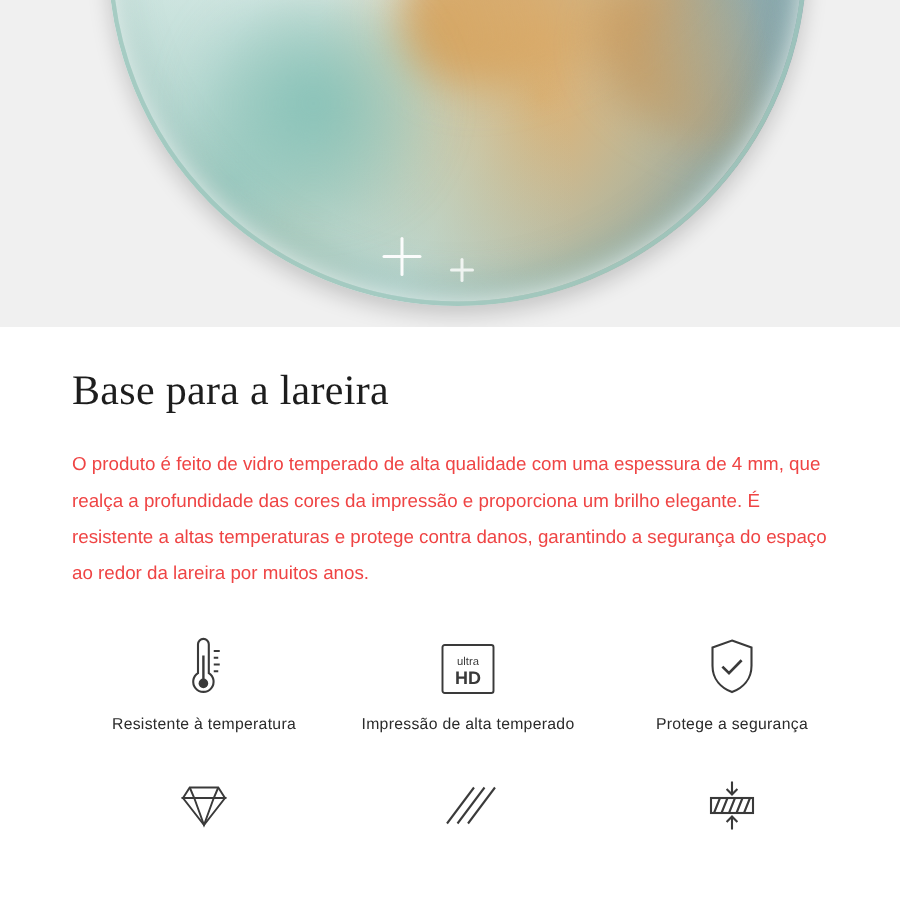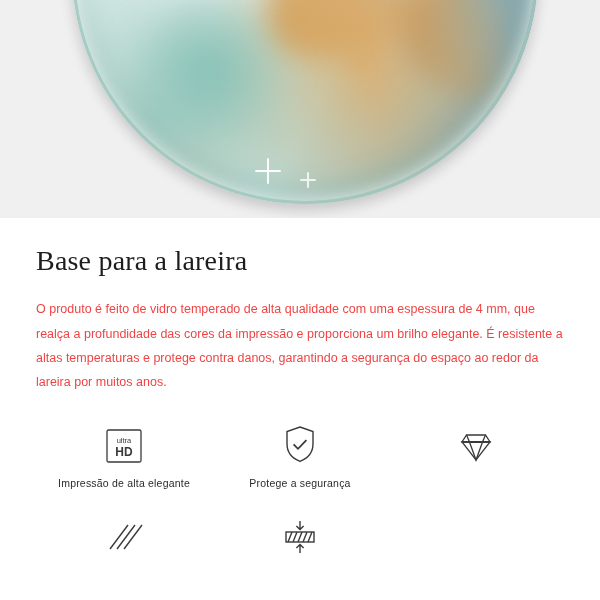--- a/index.html
+++ b/index.html
@@ -92,21 +92,21 @@
     background: #ffffff;
     border-radius: 2px;
   }
   .sparkle::before { left: 50%; top: 0; width: 2px; height: 100%; margin-left: -1px; }
   .sparkle::after { top: 50%; left: 0; height: 2px; width: 100%; margin-top: -1px; }
   .sp1 { left: 255px; top: 158px; opacity: 0.95; }
   .sp2 { left: 300px; top: 172px; width: 16px; height: 16px; opacity: 0.8; }
 
   
   .content {
-    padding: 0 36px;
+    padding: 0 48px;
   }
   .headline {
     margin: 24px 0 0 0;
     font-family: "Liberation Serif", serif;
     font-size: 28px;
     line-height: 1.33;
     font-weight: 400;
     color: #1d1d1d;
     letter-spacing: 0.2px;
   }
@@ -166,30 +166,41 @@
 
   <div class="content">
     <h1 class="headline">
       <span>Base para a lareira</span>
     </h1>
 
     <p class="body-copy">O produto é feito de vidro temperado de alta qualidade com uma espessura de 4 mm, que realça a profundidade das cores da impressão e proporciona um brilho elegante. É resistente a altas temperaturas e protege contra danos, garantindo a segurança do espaço ao redor da lareira por muitos anos.</p>
 
     <div class="features">
 
+      <div class="feature">
+        <div class="feature-icon">
+          <svg width="34" height="44" viewBox="0 0 34 44" fill="none" stroke="#3a3a3a" stroke-width="1.4">
+            <path d="M13 6.5a3.6 3.6 0 0 1 7.2 0v19.2a6.8 6.8 0 1 1-7.2 0V6.5z"></path>
+            <circle cx="16.6" cy="32.6" r="3.2" fill="#3a3a3a" stroke="none"></circle>
+            <path d="M16.6 29.6V14" stroke-width="1.6"></path>
+            <path d="M23.5 11h4M23.5 15.5h3M23.5 20h4M23.5 24.5h3"></path>
+          </svg>
+        </div>
+        <div class="feature-label">Resistente à temperatura</div>
+      </div>
 
       <div class="feature">
         <div class="feature-icon">
           <svg width="42" height="42" viewBox="0 0 42 42" fill="none" stroke="#3a3a3a" stroke-width="1.3">
             <rect x="4" y="5" width="34" height="32" rx="1.5"></rect>
             <text x="21" y="18" font-family="Liberation Sans, sans-serif" font-size="7.5" fill="#3a3a3a" stroke="none" text-anchor="middle">ultra</text>
             <text x="21" y="31" font-family="Liberation Sans, sans-serif" font-size="12" font-weight="bold" fill="#3a3a3a" stroke="none" text-anchor="middle">HD</text>
           </svg>
         </div>
-        <div class="feature-label">Impressão de alta elegante</div>
+        <div class="feature-label">Impressão de alta temperado</div>
       </div>
 
       <div class="feature">
         <div class="feature-icon">
           <svg width="38" height="44" viewBox="0 0 38 44" fill="none" stroke="#3a3a3a" stroke-width="1.4">
             <path d="M19 4l13 4.6v12.2c0 9.2-6 14.9-13 17.6-7-2.7-13-8.4-13-17.6V8.6L19 4z"></path>
             <path d="M12.6 21.4l4.4 4.4 8.4-8.6" stroke-width="1.8"></path>
           </svg>
         </div>
         <div class="feature-label">Protege a segurança</div>

